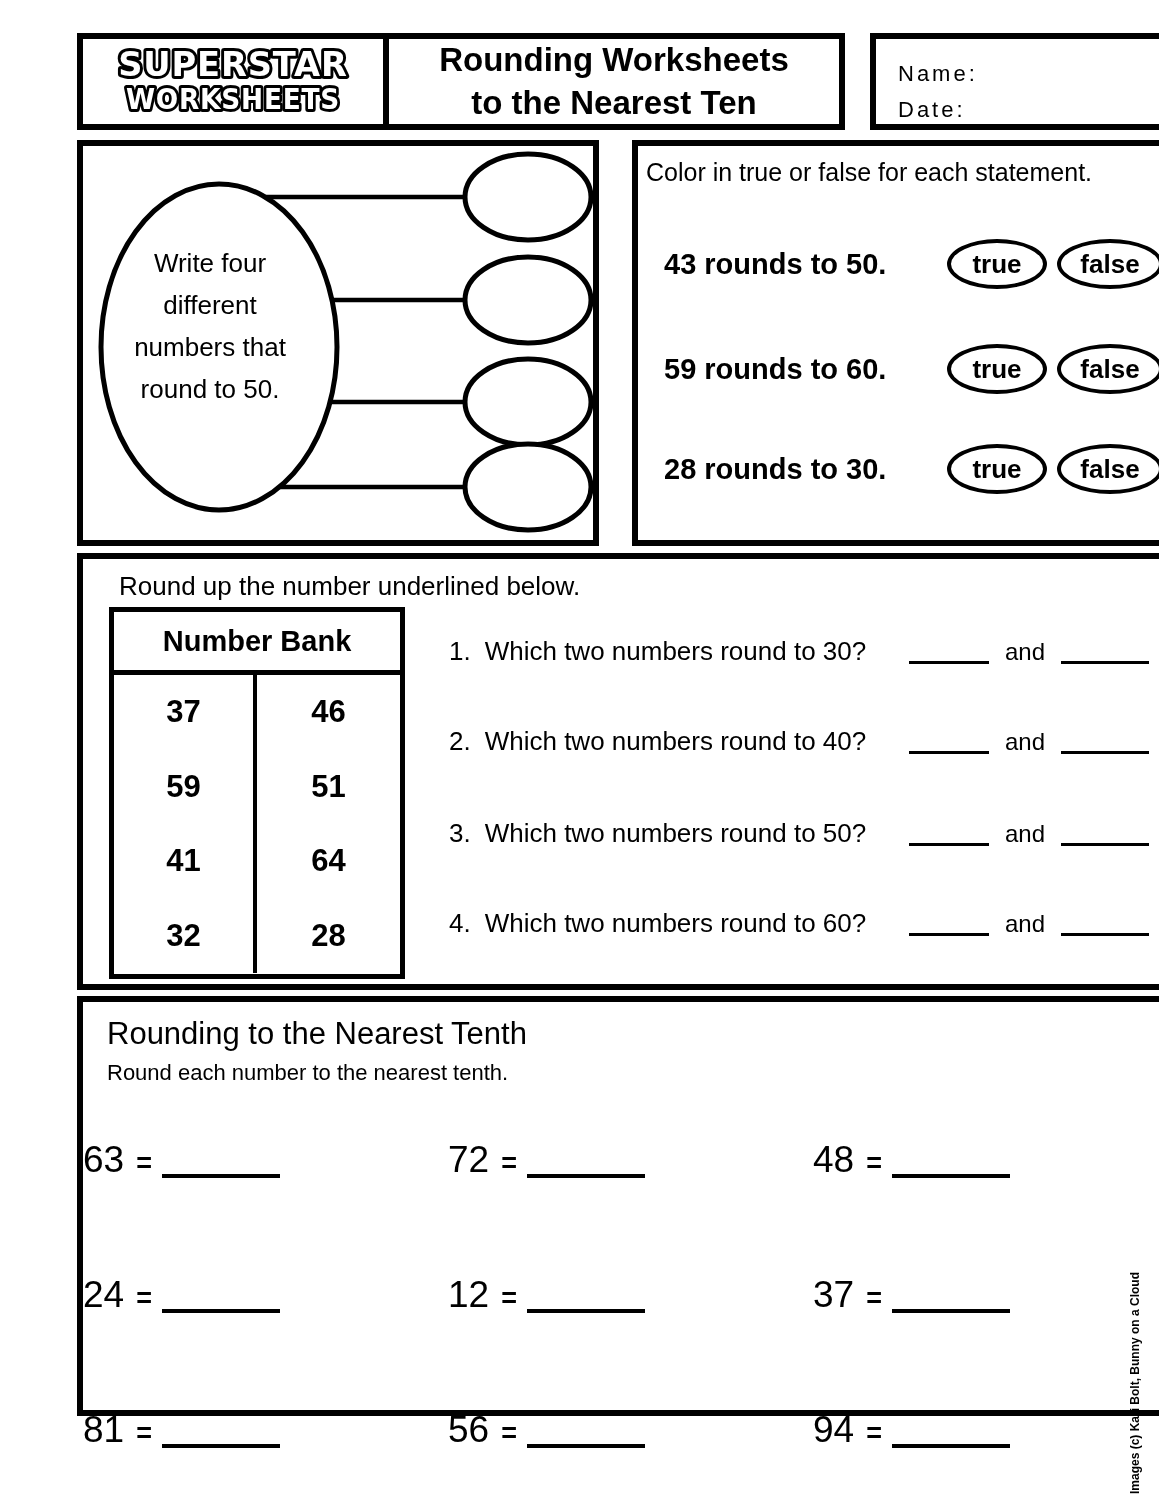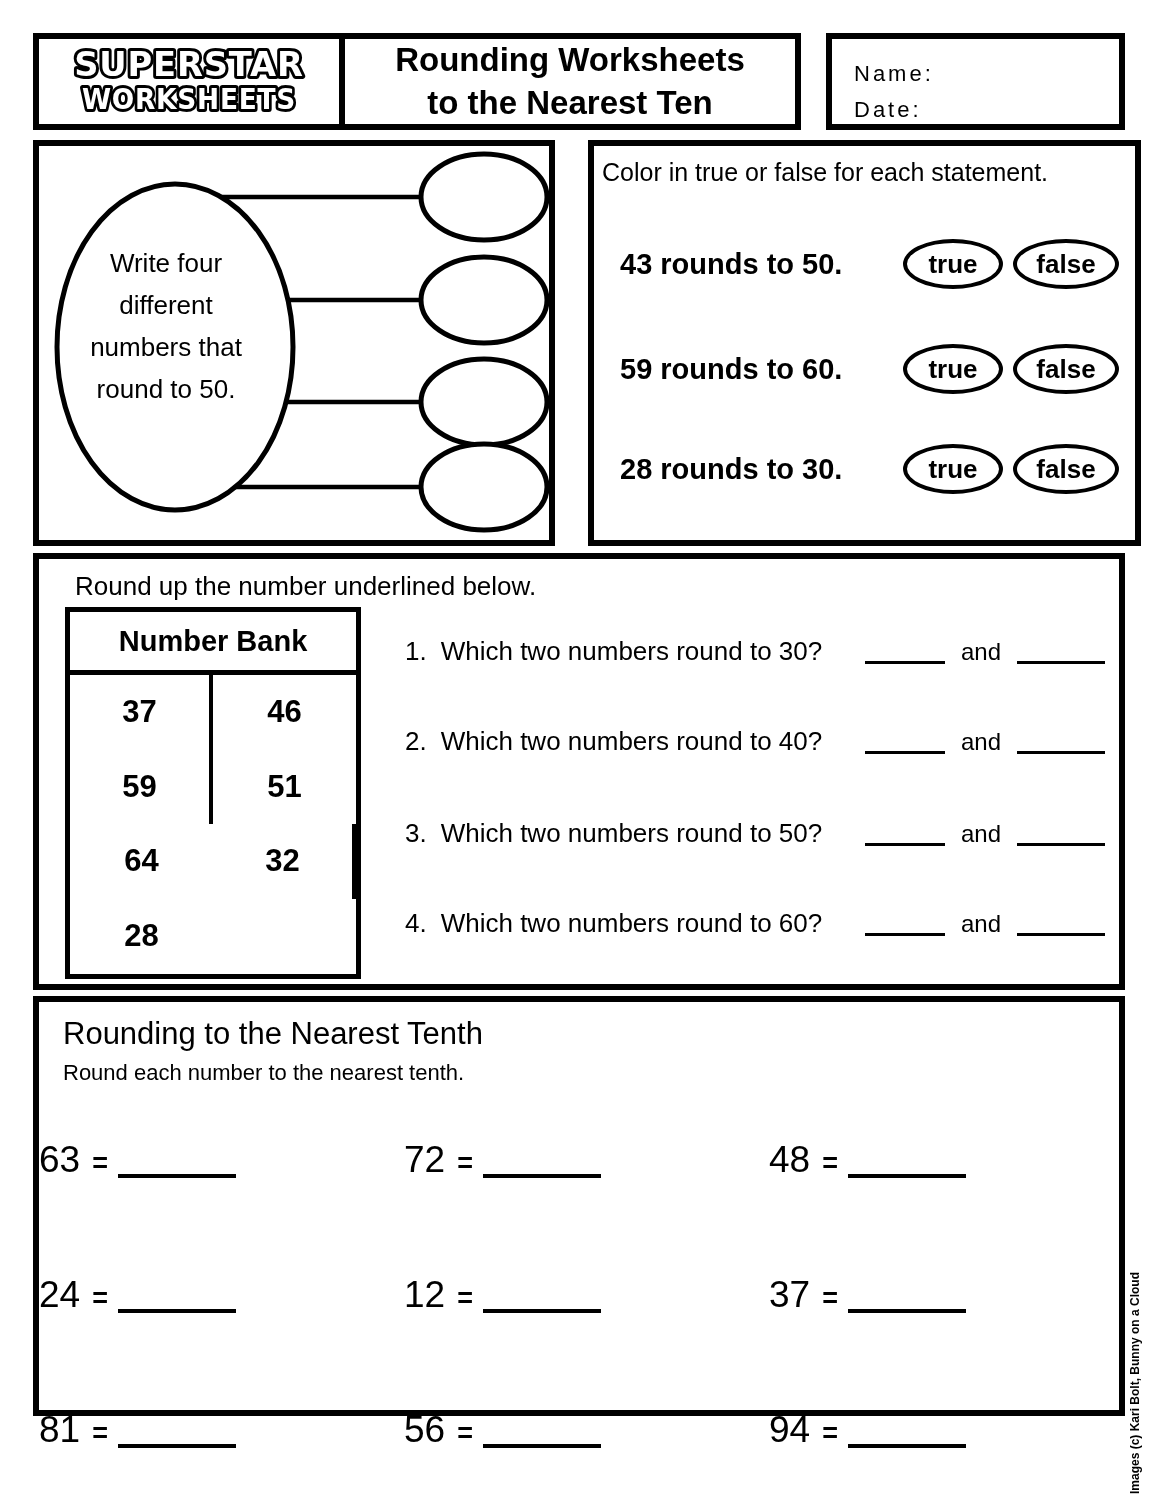--- a/index.html
+++ b/index.html
@@ -1,18 +1,18 @@
 <!DOCTYPE html>
 <html><head>
 <meta charset="utf-8">
 <style>
   html,body{margin:0;padding:0;background:#fff;}
   .page{position:relative;width:1159px;height:1500px;background:#fff;color:#000;
         font-family:"Liberation Sans",sans-serif;overflow:hidden;}
-  .box{position:absolute;background:#fff;border:6px solid #000;box-sizing:border-box;}
+  .box{position:absolute;background:#fff;border:6px solid #000;box-sizing:border-box;margin-left:44px;}
 
   
   #logo-box{left:33px;top:33px;width:312px;height:97px;display:flex;align-items:center;justify-content:center;}
   #logo-box svg{width:96%;height:92%;}
   .logo-text{font-family:"DejaVu Sans",sans-serif;font-weight:bold;fill:#fff;stroke:#000;
              stroke-width:7px;paint-order:stroke;stroke-linejoin:round;letter-spacing:1px;}
   #title-box{left:339px;top:33px;width:462px;height:97px;display:flex;flex-direction:column;
              align-items:center;justify-content:center;text-align:center;
              font-weight:bold;font-size:33px;line-height:1.28;}
   #name-box{left:826px;top:33px;width:299px;height:97px;padding:12px 18px 0 22px;}
@@ -146,20 +146,21 @@
   <div class="box" id="bank-section">
     <div class="sec2-heading">Round up the number underlined below.</div>
 
     <div class="bank">
       <div class="bank-title">Number Bank</div>
       <div class="bank-grid">
         <div class="bank-cell lc">37</div>
         <div class="bank-cell">46</div>
         <div class="bank-cell lc">59</div>
         <div class="bank-cell">51</div>
+        <div class="bank-cell lc">41</div>
         <div class="bank-cell">64</div>
         <div class="bank-cell lc">32</div>
         <div class="bank-cell">28</div>
       </div>
     </div>
 
     <div class="q-row q0">
       <span class="q-num">1.</span>
       <span class="q-text">Which two numbers round to 30?</span>
       <span class="blank q-blank1"></span>

